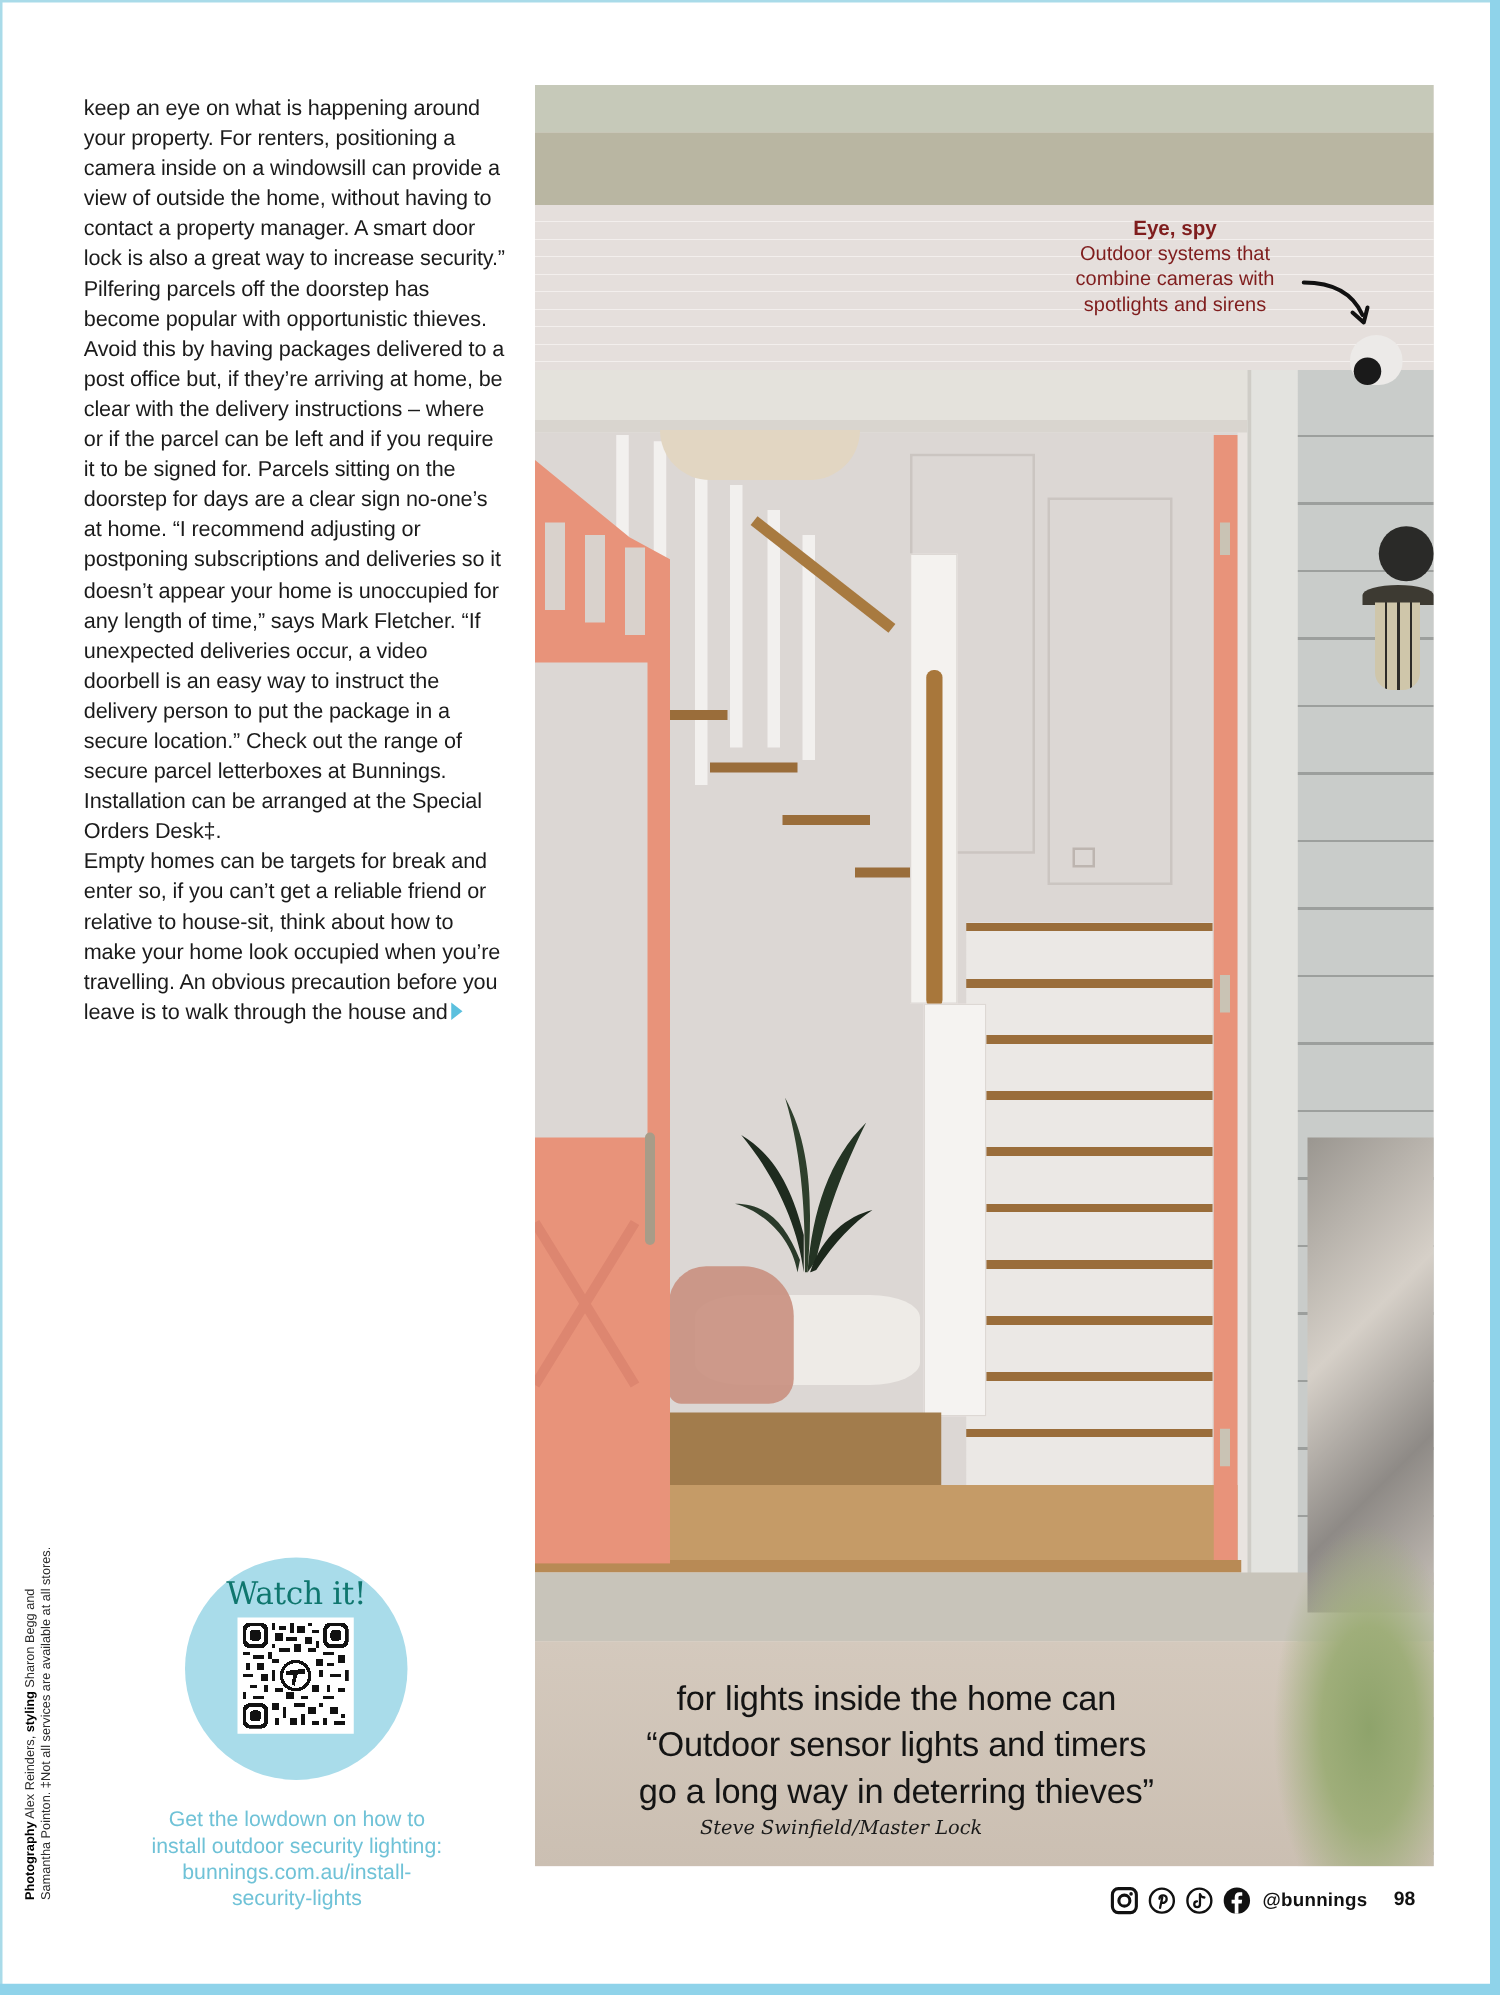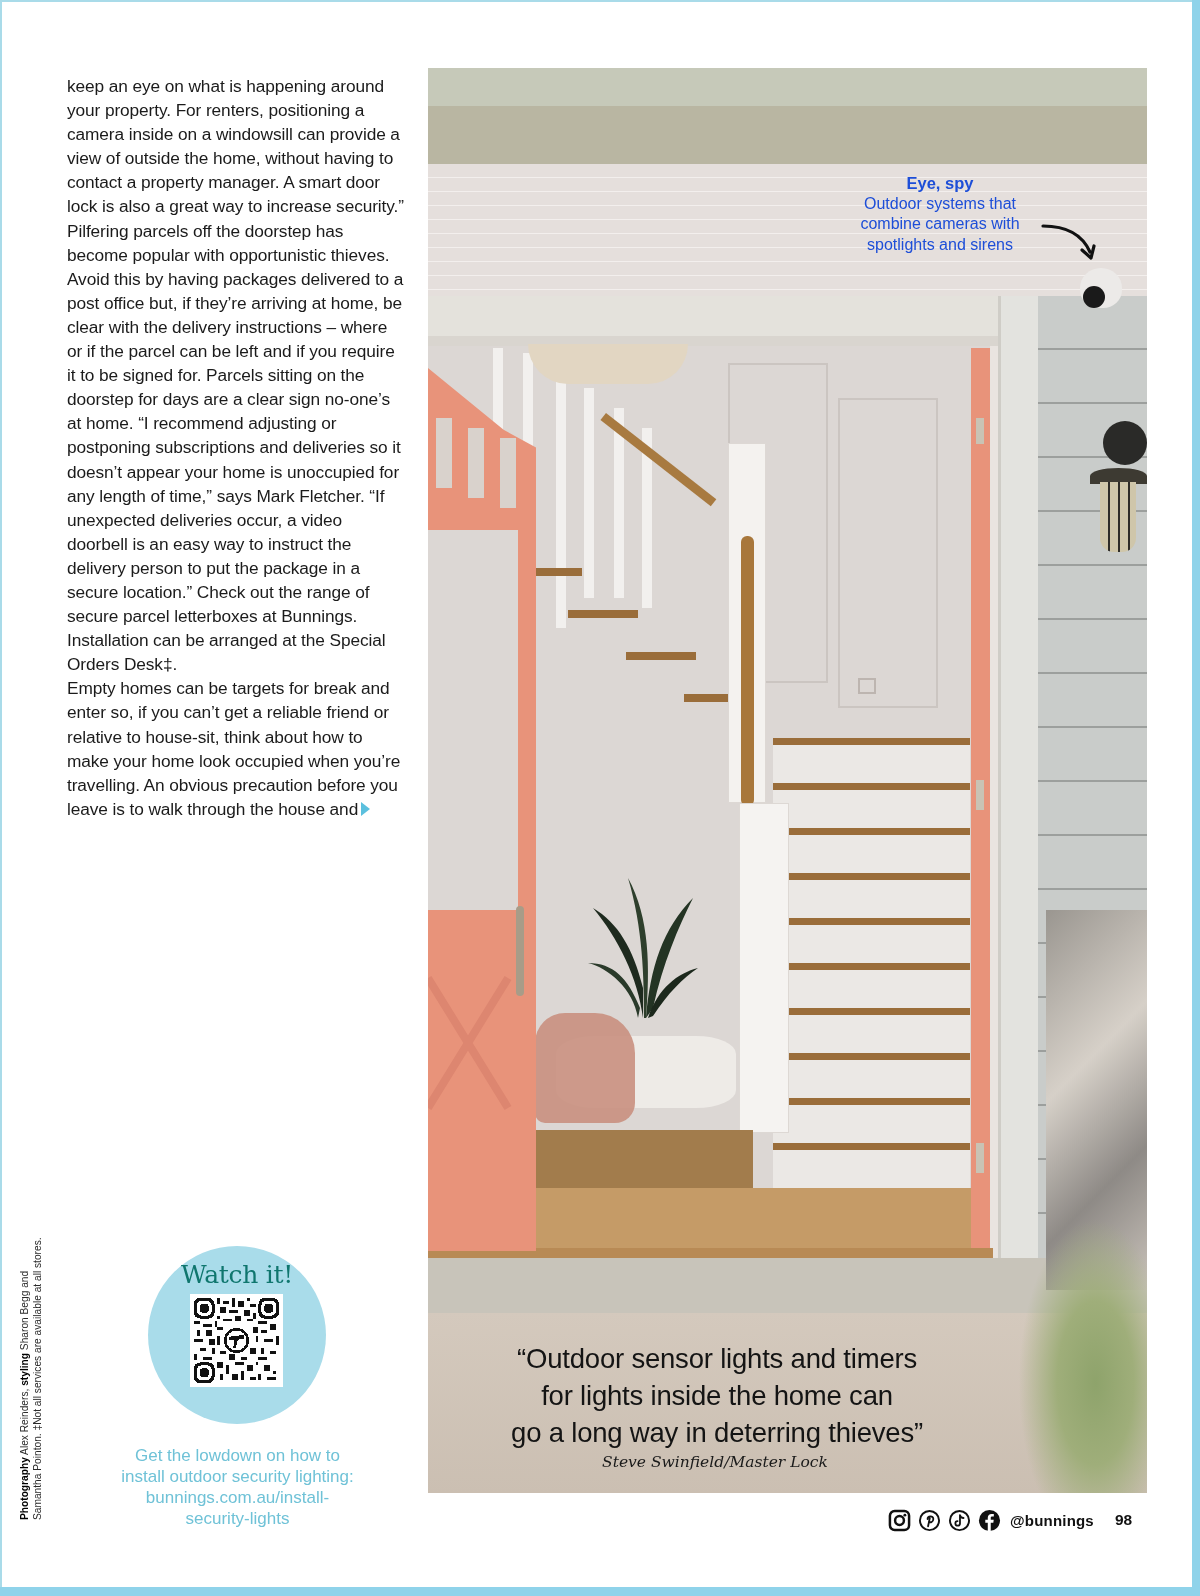--- a/index.html
+++ b/index.html
@@ -27,26 +27,26 @@
   .watch-circle { position: absolute; left: 148px; top: 1246px; width: 178px; height: 178px; border-radius: 50%; background: #a9dcea; }
   .watch-title { position: absolute; left: 0; top: 14px; width: 178px; text-align: center; font-family: "DejaVu Serif", "Liberation Serif", serif; font-size: 25px; color: #0f766e; letter-spacing: -0.3px; }
   .qr { position: absolute; left: 42px; top: 48px; width: 93px; height: 93px; background: #fff; padding: 4px; }
   .qr svg { width: 85px; height: 85px; display: block; }
   .watch-caption { position: absolute; left: 95px; top: 1445px; width: 285px; text-align: center; font-size: 17px; line-height: 21px; color: #6fc2d7; }
 
   
   .photo { position: absolute; left: 428px; top: 68px; width: 719px; height: 1425px; overflow: hidden; background: #e9e4e0; }
   .ph { position: absolute; }
 
-  .eye-caption { position: absolute; left: 842px; top: 173px; width: 196px; text-align: center; color: #1d4ed8; font-size: 16px; line-height: 20.5px; }
+  .eye-caption { position: absolute; left: 842px; top: 173px; width: 196px; text-align: center; color: #7f1d1d; font-size: 16px; line-height: 20.5px; }
   .eye-caption .t { font-weight: bold; font-size: 16.5px; }
   .eye-arrow { position: absolute; left: 1040px; top: 222px; width: 60px; height: 42px; }
 
   .quote { position: absolute; left: 472px; top: 1340px; width: 490px; text-align: center; font-size: 27.5px; line-height: 37px; color: #141414; letter-spacing: -0.2px; }
-  .quote-attr { position: absolute; left: 560px; top: 1453px; width: 310px; text-align: center; font-family: "DejaVu Serif", "Liberation Serif", serif; font-style: italic; font-size: 15.5px; color: #1a1a1a; }
+  .quote-attr { position: absolute; left: 560px; top: 1453px; width: 310px; text-align: left; font-family: "DejaVu Serif", "Liberation Serif", serif; font-style: italic; font-size: 15.5px; color: #1a1a1a; }
 
   
   .footer { position: absolute; left: 888px; top: 1506px; height: 28px; display: flex; align-items: center; gap: 7px; }
   .soc-icon { width: 23px; height: 23px; display: inline-block; }
   .handle { font-size: 15px; font-weight: bold; color: #111; margin-left: 2px; letter-spacing: 0.2px; }
   .pagenum { font-size: 15.5px; font-weight: bold; color: #111; margin-left: 14px; }
 </style>
 </head>
 <body>
 
@@ -247,22 +247,22 @@
   <div>Outdoor systems that</div>
   <div>combine cameras with</div>
   <div>spotlights and sirens</div>
 </div>
 <svg class="eye-arrow" viewBox="0 0 60 42">
   <path d="M3 4 C25 4 42 12 50 30" stroke="#111" stroke-width="3.2" fill="none" stroke-linecap="round"></path>
   <path d="M42 28 L51 36 L54 24" stroke="#111" stroke-width="3.2" fill="none" stroke-linecap="round" stroke-linejoin="round"></path>
 </svg>
 
 <div class="quote">
+  <div>for lights inside the home can</div>
   <div>“Outdoor sensor lights and timers</div>
-  <div>for lights inside the home can</div>
   <div>go a long way in deterring thieves”</div>
 </div>
 <div class="quote-attr">Steve Swinfield/Master Lock</div>
 
 <div class="footer">
   <svg class="soc-icon" viewBox="0 0 24 24">
     <rect x="2" y="2" width="20" height="20" rx="5" fill="none" stroke="#111" stroke-width="2.6"></rect>
     <circle cx="12" cy="12" r="4.6" fill="none" stroke="#111" stroke-width="2.6"></circle>
     <circle cx="17.6" cy="6.4" r="1.5" fill="#111"></circle>
   </svg>

